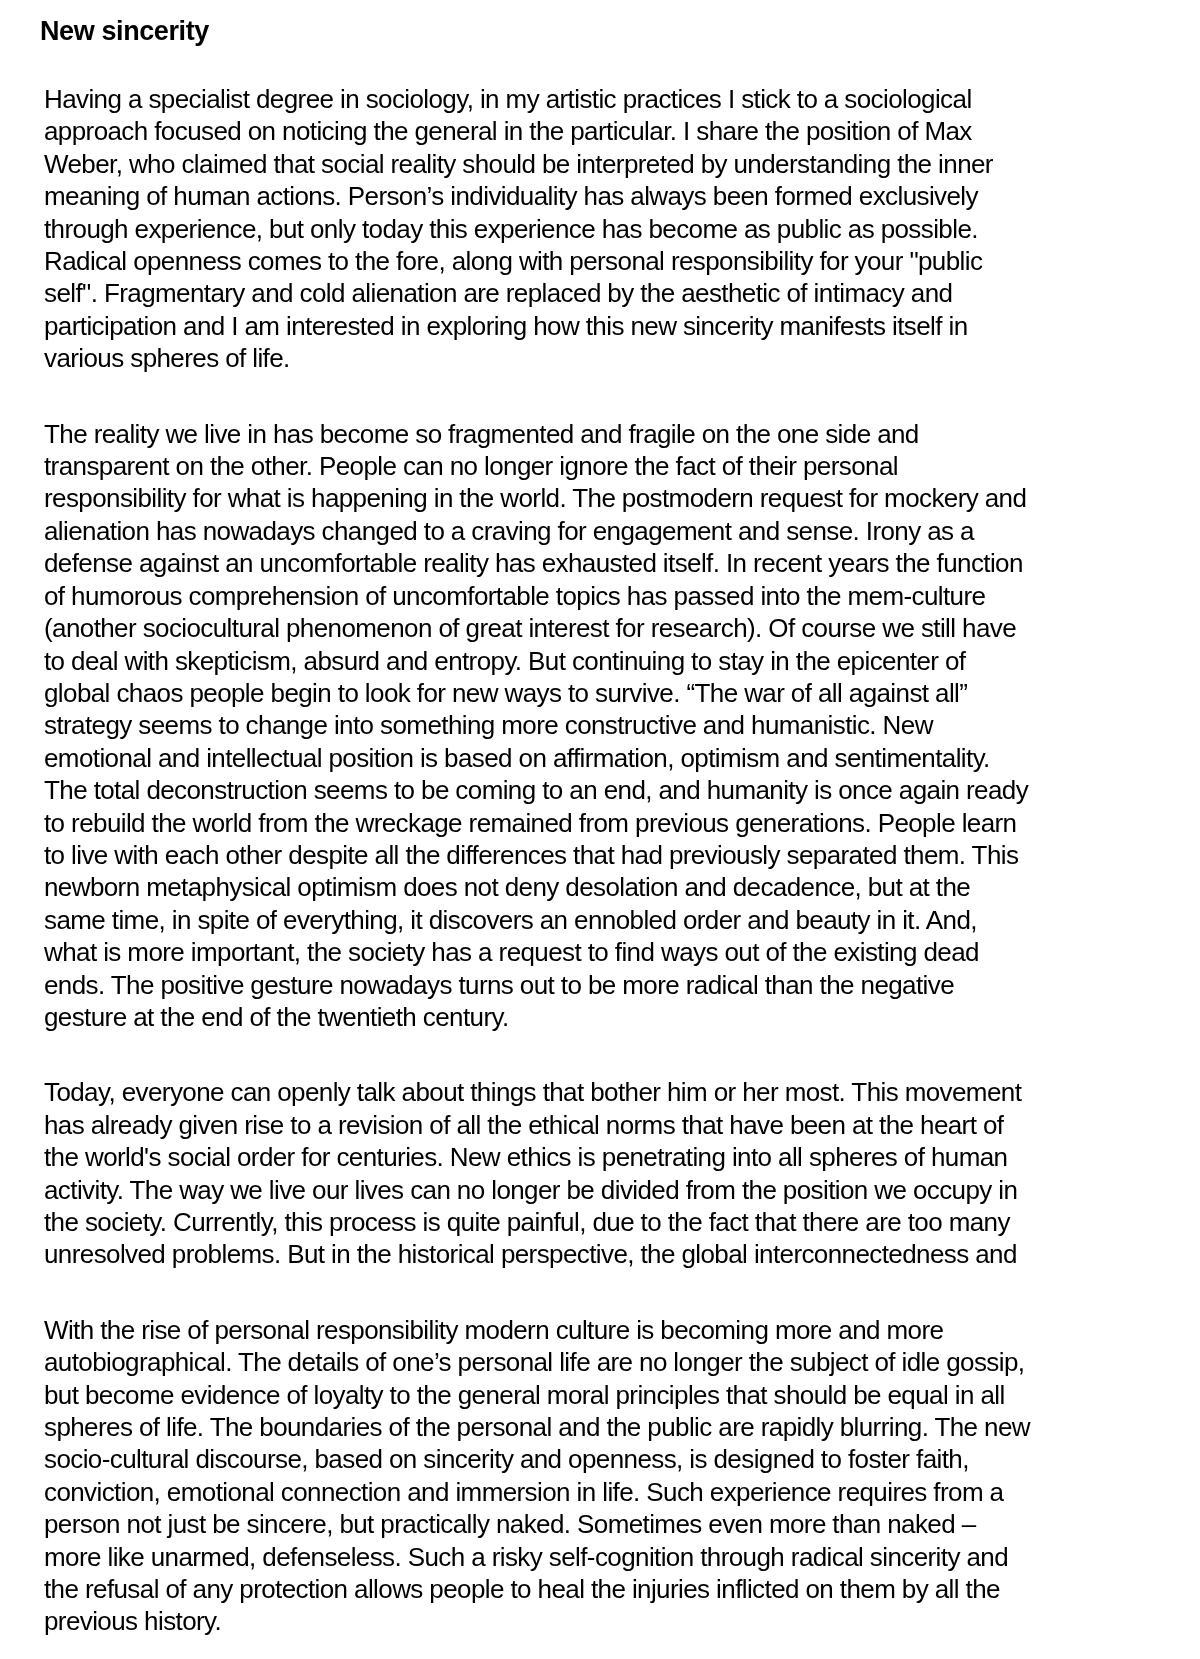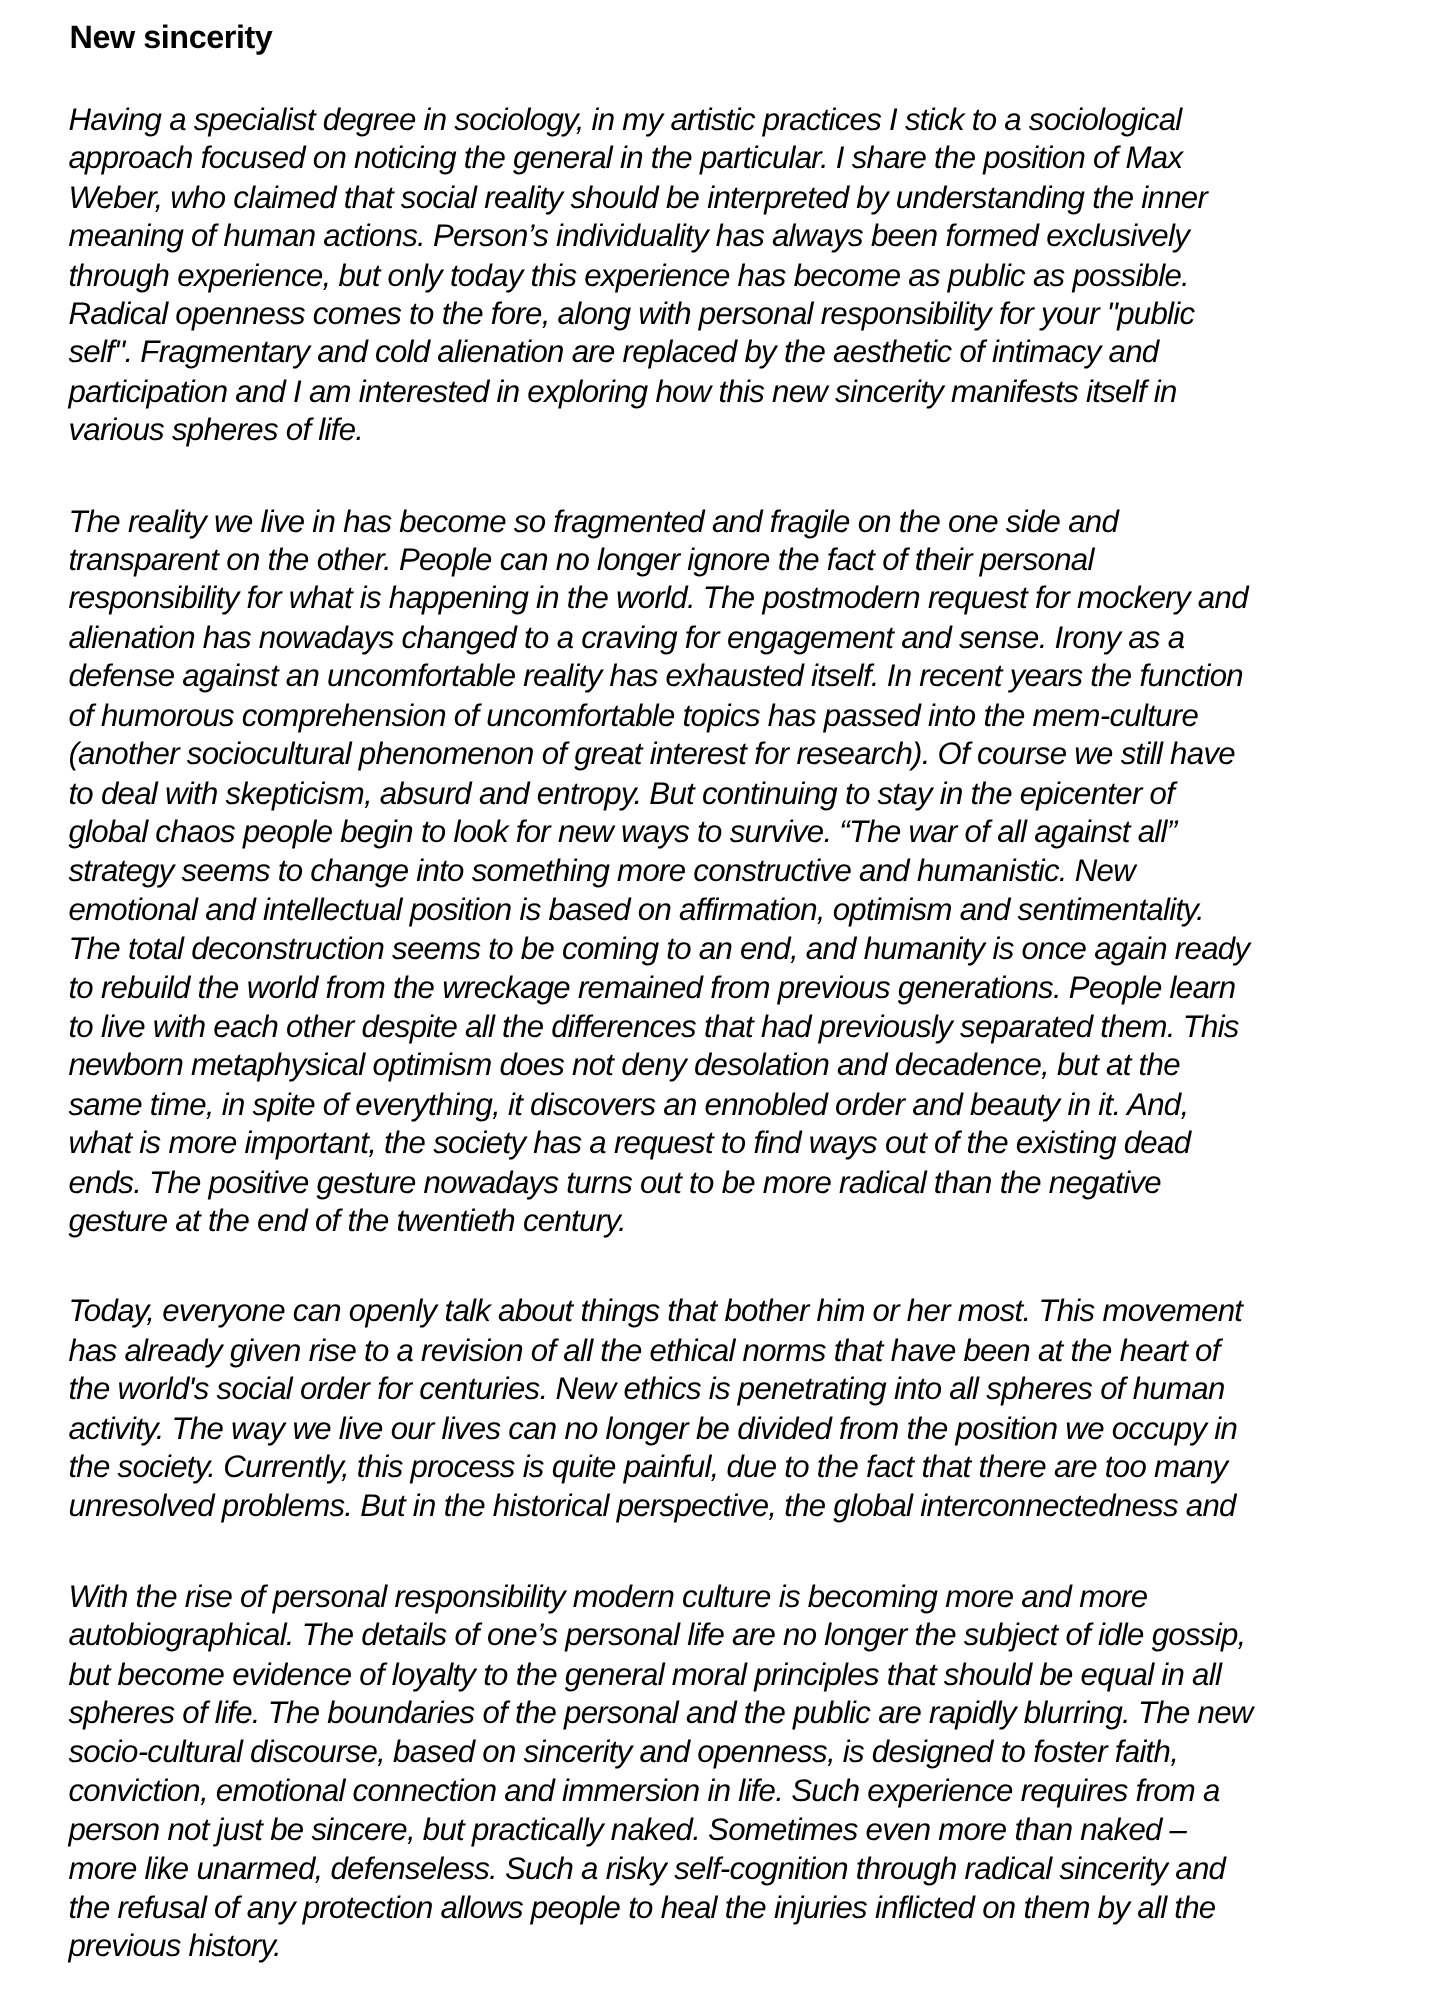--- a/index.html
+++ b/index.html
@@ -16,30 +16,29 @@
   }
   .page {
     box-sizing: border-box;
     padding: 14px 10px 0 40px;
   }
   .doc-title {
     font-size: 27px;
     font-weight: bold;
     line-height: 34px;
     letter-spacing: -0.4px;
-    margin: 0 0 35px 18px;
+    margin: 0 0 35px 0;
   }
   .para {
     font-size: 26px;
     line-height: 32.4px;
     letter-spacing: -0.6px;
-    margin: 0 0 43px 17px;
+    margin: 0 0 43px 4px;
     max-width: 1150px;
     white-space: pre-line;
-    font-style: italic;
   }
 </style>
 </head>
 <body>
 
 <main class="page">
   <h1 class="doc-title">New sincerity</h1>
 
   <p class="para">Having a specialist degree in sociology, in my artistic practices I stick to a sociological
 approach focused on noticing the general in the particular. I share the position of Max

